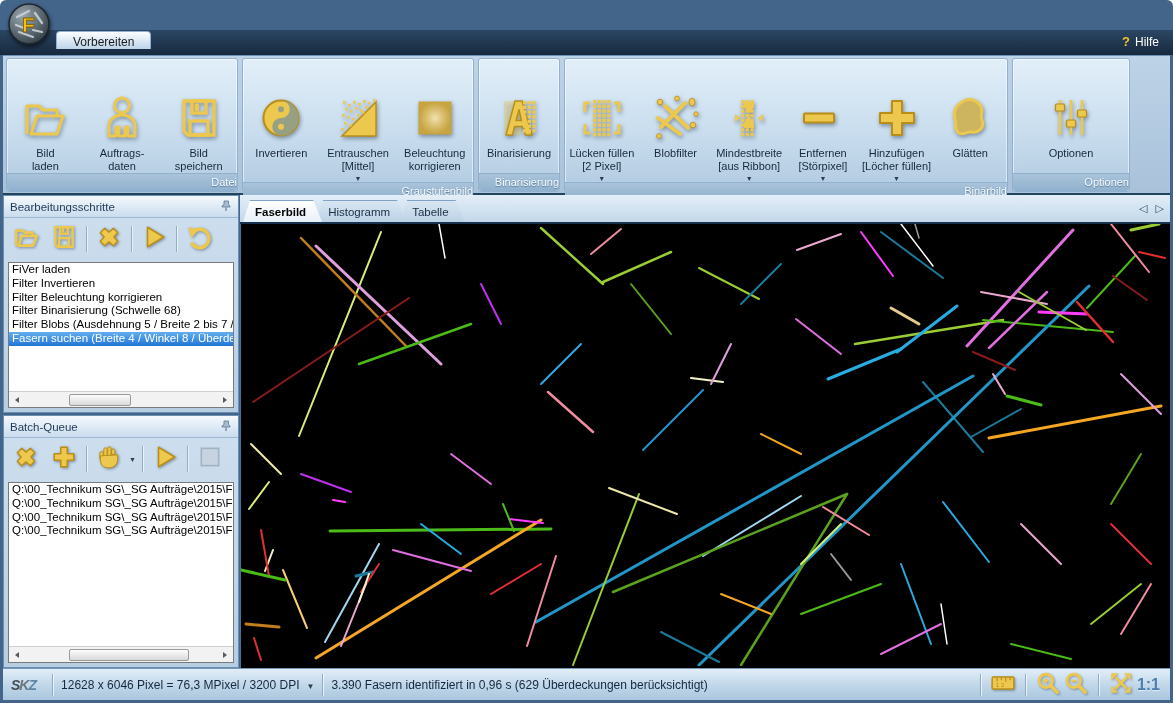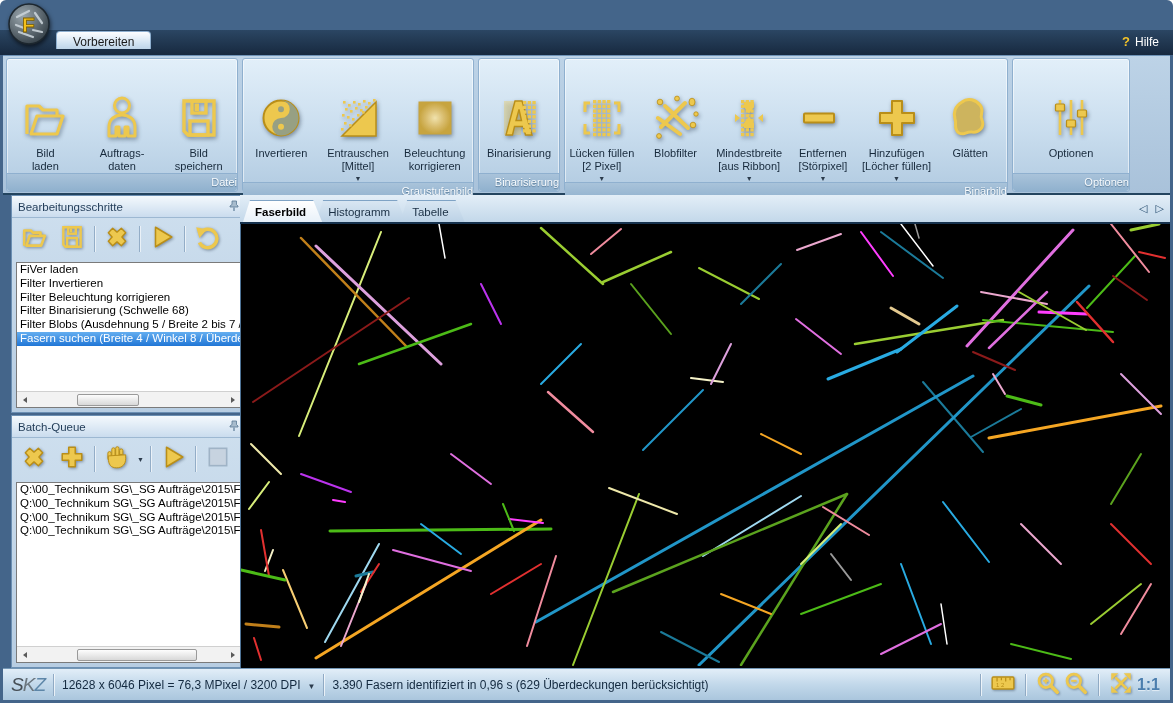--- a/index.html
+++ b/index.html
@@ -44,21 +44,21 @@
   .rcontent { flex:1; display:flex; align-items:flex-start; padding-top:5px;margin-top:28px; }
   .rbtn { flex:1; display:flex; flex-direction:column; align-items:center; padding-top:2px; cursor:default; min-width:0; }
   .rbtn .icon48 { width:48px; height:48px; filter:drop-shadow(1.5px 2.5px 2px rgba(25,40,60,.45)); }
   .rbtn .lbl { margin-top:5px; font-size:11px; line-height:12.5px; color:#17293b; text-align:center; white-space:nowrap; }
   .rbtn .dd { margin-top:3px; font-size:7px; color:#2b3b4c; line-height:7px; }
   .rlabel { height:18px; line-height:17px; text-align:right; font-size:11px; color:#f6fafd; text-shadow:0 1px 1px #5a7globals; text-shadow:0 1px 1px #5a7a96;
     background:linear-gradient(180deg,#a9c3da,#90b1ce); border-top:1px solid #8fb0cf; border-radius:0 0 3px 3px; }
 
   
   .left-col { position:absolute; left:3px; top:195px; width:236px; height:473px; }
-  .panel { position:absolute; left:8px; width:236px; border:1px solid #6b8fb3; background:linear-gradient(180deg,#cfe0ef,#b7cde2); }
+  .panel { position:absolute; left:0; width:236px; border:1px solid #6b8fb3; background:linear-gradient(180deg,#cfe0ef,#b7cde2); }
   .panel-steps { top:0; height:218px; }
   .panel-batch { top:220px; height:253px; }
   .phead { height:22px; display:flex; align-items:center; justify-content:space-between; padding:0 6px;
     background:linear-gradient(180deg,#f4f9fd,#cadcee); border-bottom:1px solid #9db8d2; }
   .phead .ptitle { font-size:11.5px; color:#1f3a56; }
   .ptoolbar { height:42px; display:flex; align-items:center; gap:6px; padding:0 6px; }
   .pbtn { width:32px; height:32px; display:flex; align-items:center; justify-content:center; cursor:default; }
   .pbtn svg { filter:drop-shadow(1px 1.5px 1.5px rgba(25,40,60,.45)); }
   .pbtn.disabled svg { filter:none; }
   .tsep { width:1px; height:26px; background:#93adc7; box-shadow:1px 0 0 rgba(255,255,255,.6); }
@@ -86,21 +86,21 @@
   .vtab.active { background:linear-gradient(180deg,#ffffff,#e8f1f9); font-weight:bold; color:#000; z-index:3; }
   .tab-arrows { position:absolute; right:6px; top:6px; display:flex; gap:8px; }
   .tab-arrows .ar { font-size:11px; color:#21486b; line-height:14px; cursor:default; }
   .canvas-wrap { position:absolute; left:0; top:29px; right:0; bottom:0; background:#000; border-left:1px solid #4e7396; }
   .canvas-wrap svg { display:block; }
 
   
   .statusbar { position:absolute; left:3px; right:3px; bottom:3px; height:32px;
     background:linear-gradient(180deg,#e2eef8 0%,#c2d8ea 50%,#aac6dd 100%); border-top:1px solid #7396b5;
     display:flex; align-items:center; padding:0 6px; }
-  .skz { font-size:19px; font-weight:400; font-style:italic; letter-spacing:-1px; margin:0 0 0 2px; }
+  .skz { font-size:14px; font-weight:700; font-style:italic; letter-spacing:-1px; margin:0 8px 0 2px; }
   .skz .c0{color:#454d54}.skz .c1{color:#6b767e}.skz .c2{color:#5d86a8}
   .sb-sep { width:1px; height:22px; background:#90aac4; box-shadow:1px 0 0 rgba(255,255,255,.7); margin:0 8px; }
   .sb-text { font-size:12px; color:#13293f; white-space:nowrap; }
   .sb-dd { font-size:8px; color:#2b3b4c; margin-left:7px; }
   .sb-spacer { flex:1; }
   .sb-tool { width:28px; height:26px; display:flex; align-items:center; justify-content:center; cursor:default; }
   .sb-tool svg { filter:drop-shadow(1px 1.5px 1px rgba(25,40,60,.4)); }
   .zoom11 { font-size:16px; font-weight:bold; color:#4b7eae; margin:0 4px 0 2px; text-shadow:0 1px 1px rgba(255,255,255,.6); }
 </style>
 </head>

